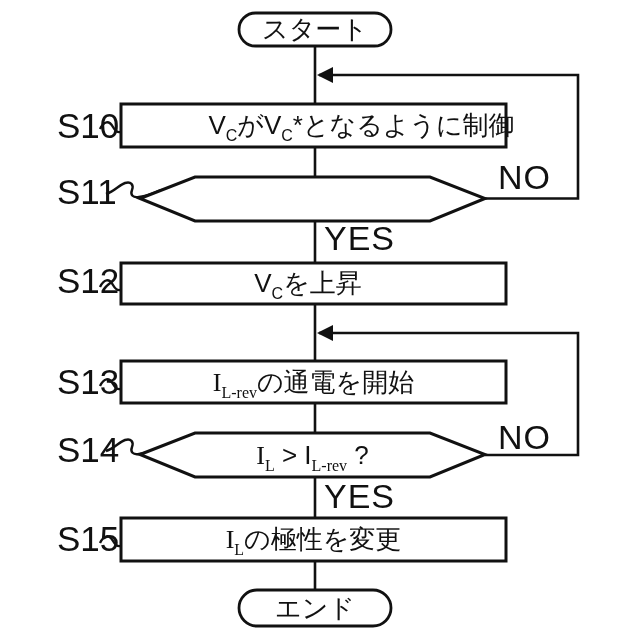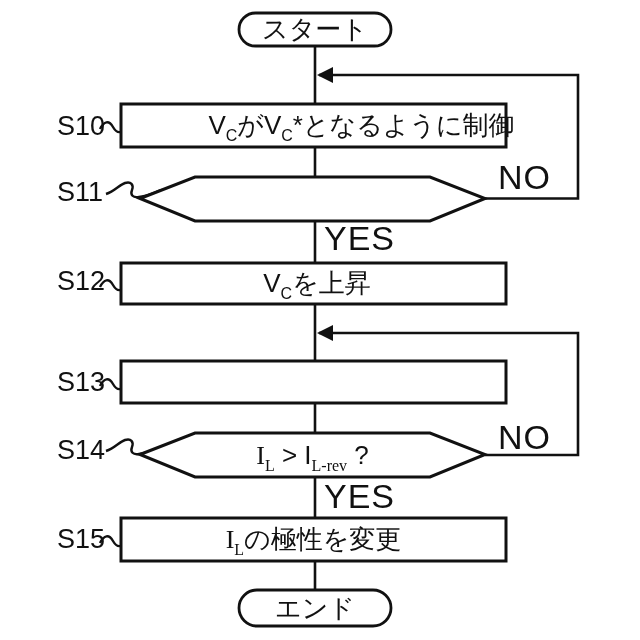--- a/index.html
+++ b/index.html
@@ -13,21 +13,21 @@
     position:absolute; display:flex; align-items:center; justify-content:center;
     font-size:26px; font-weight:500; white-space:nowrap; color:#111111;
   }
   .rich span { white-space:pre; }
   .rich sub {
     font-size:16px; line-height:0; position:relative; top:1px; vertical-align:sub;
     white-space:pre;
   }
   .var-serif { font-family:"Liberation Serif","DejaVu Serif",serif; }
   .step-label {
-    position:absolute; font-size:27px; font-weight:500; line-height:30px;
+    position:absolute; font-size:35px; font-weight:500; line-height:30px;
     white-space:nowrap; color:#111111;
   }
   .branch {
     position:absolute; font-size:34px; font-weight:500; line-height:30px;
     letter-spacing:1px; color:#111111;
   }
 </style>
 </head>
 <body>
 
@@ -68,22 +68,25 @@
   <div class="step-label" style="left:57px;top:111px;">S10</div>
   <div class="step-label" style="left:57px;top:177px;">S11</div>
   <div class="step-label" style="left:57px;top:266px;">S12</div>
   <div class="step-label" style="left:57px;top:367px;">S13</div>
   <div class="step-label" style="left:57px;top:435px;">S14</div>
   <div class="step-label" style="left:57px;top:524px;">S15</div>
 
   <div class="txt" style="left:121px;top:104px;width:385px;height:43px;margin-left:48px;">
     <span class="rich"><span>V</span><sub>C</sub><span>がV</span><sub>C</sub><span>*となるように制御</span></span>
   </div>
-  <div class="txt" style="left:121px;top:263px;width:392px;height:41px;">
+  <div class="txt" style="left:112px;top:263px;width:392px;height:41px;">
     <span class="rich"><span>V</span><sub>C</sub><span>を上昇</span></span>
+  </div>
+  <div class="txt" style="left:121px;top:361px;width:385px;height:42px;">
+    <span class="rich"><span class="var-serif">I</span><sub class="var-serif">L-rev</sub><span>の通電を開始</span></span>
   </div>
   <div class="txt" style="left:140px;top:433px;width:345px;height:44px;">
     <span class="rich"><span class="var-serif">I</span><sub class="var-serif">L</sub><span> &gt; I</span><sub class="var-serif">L-rev</sub><span> ?</span></span>
   </div>
   <div class="txt" style="left:121px;top:518px;width:385px;height:43px;">
     <span class="rich"><span class="var-serif">I</span><sub class="var-serif">L</sub><span>の極性を変更</span></span>
   </div>
 
   <div class="branch" style="left:498px;top:162px;">NO</div>
   <div class="branch" style="left:324px;top:223px;">YES</div>

